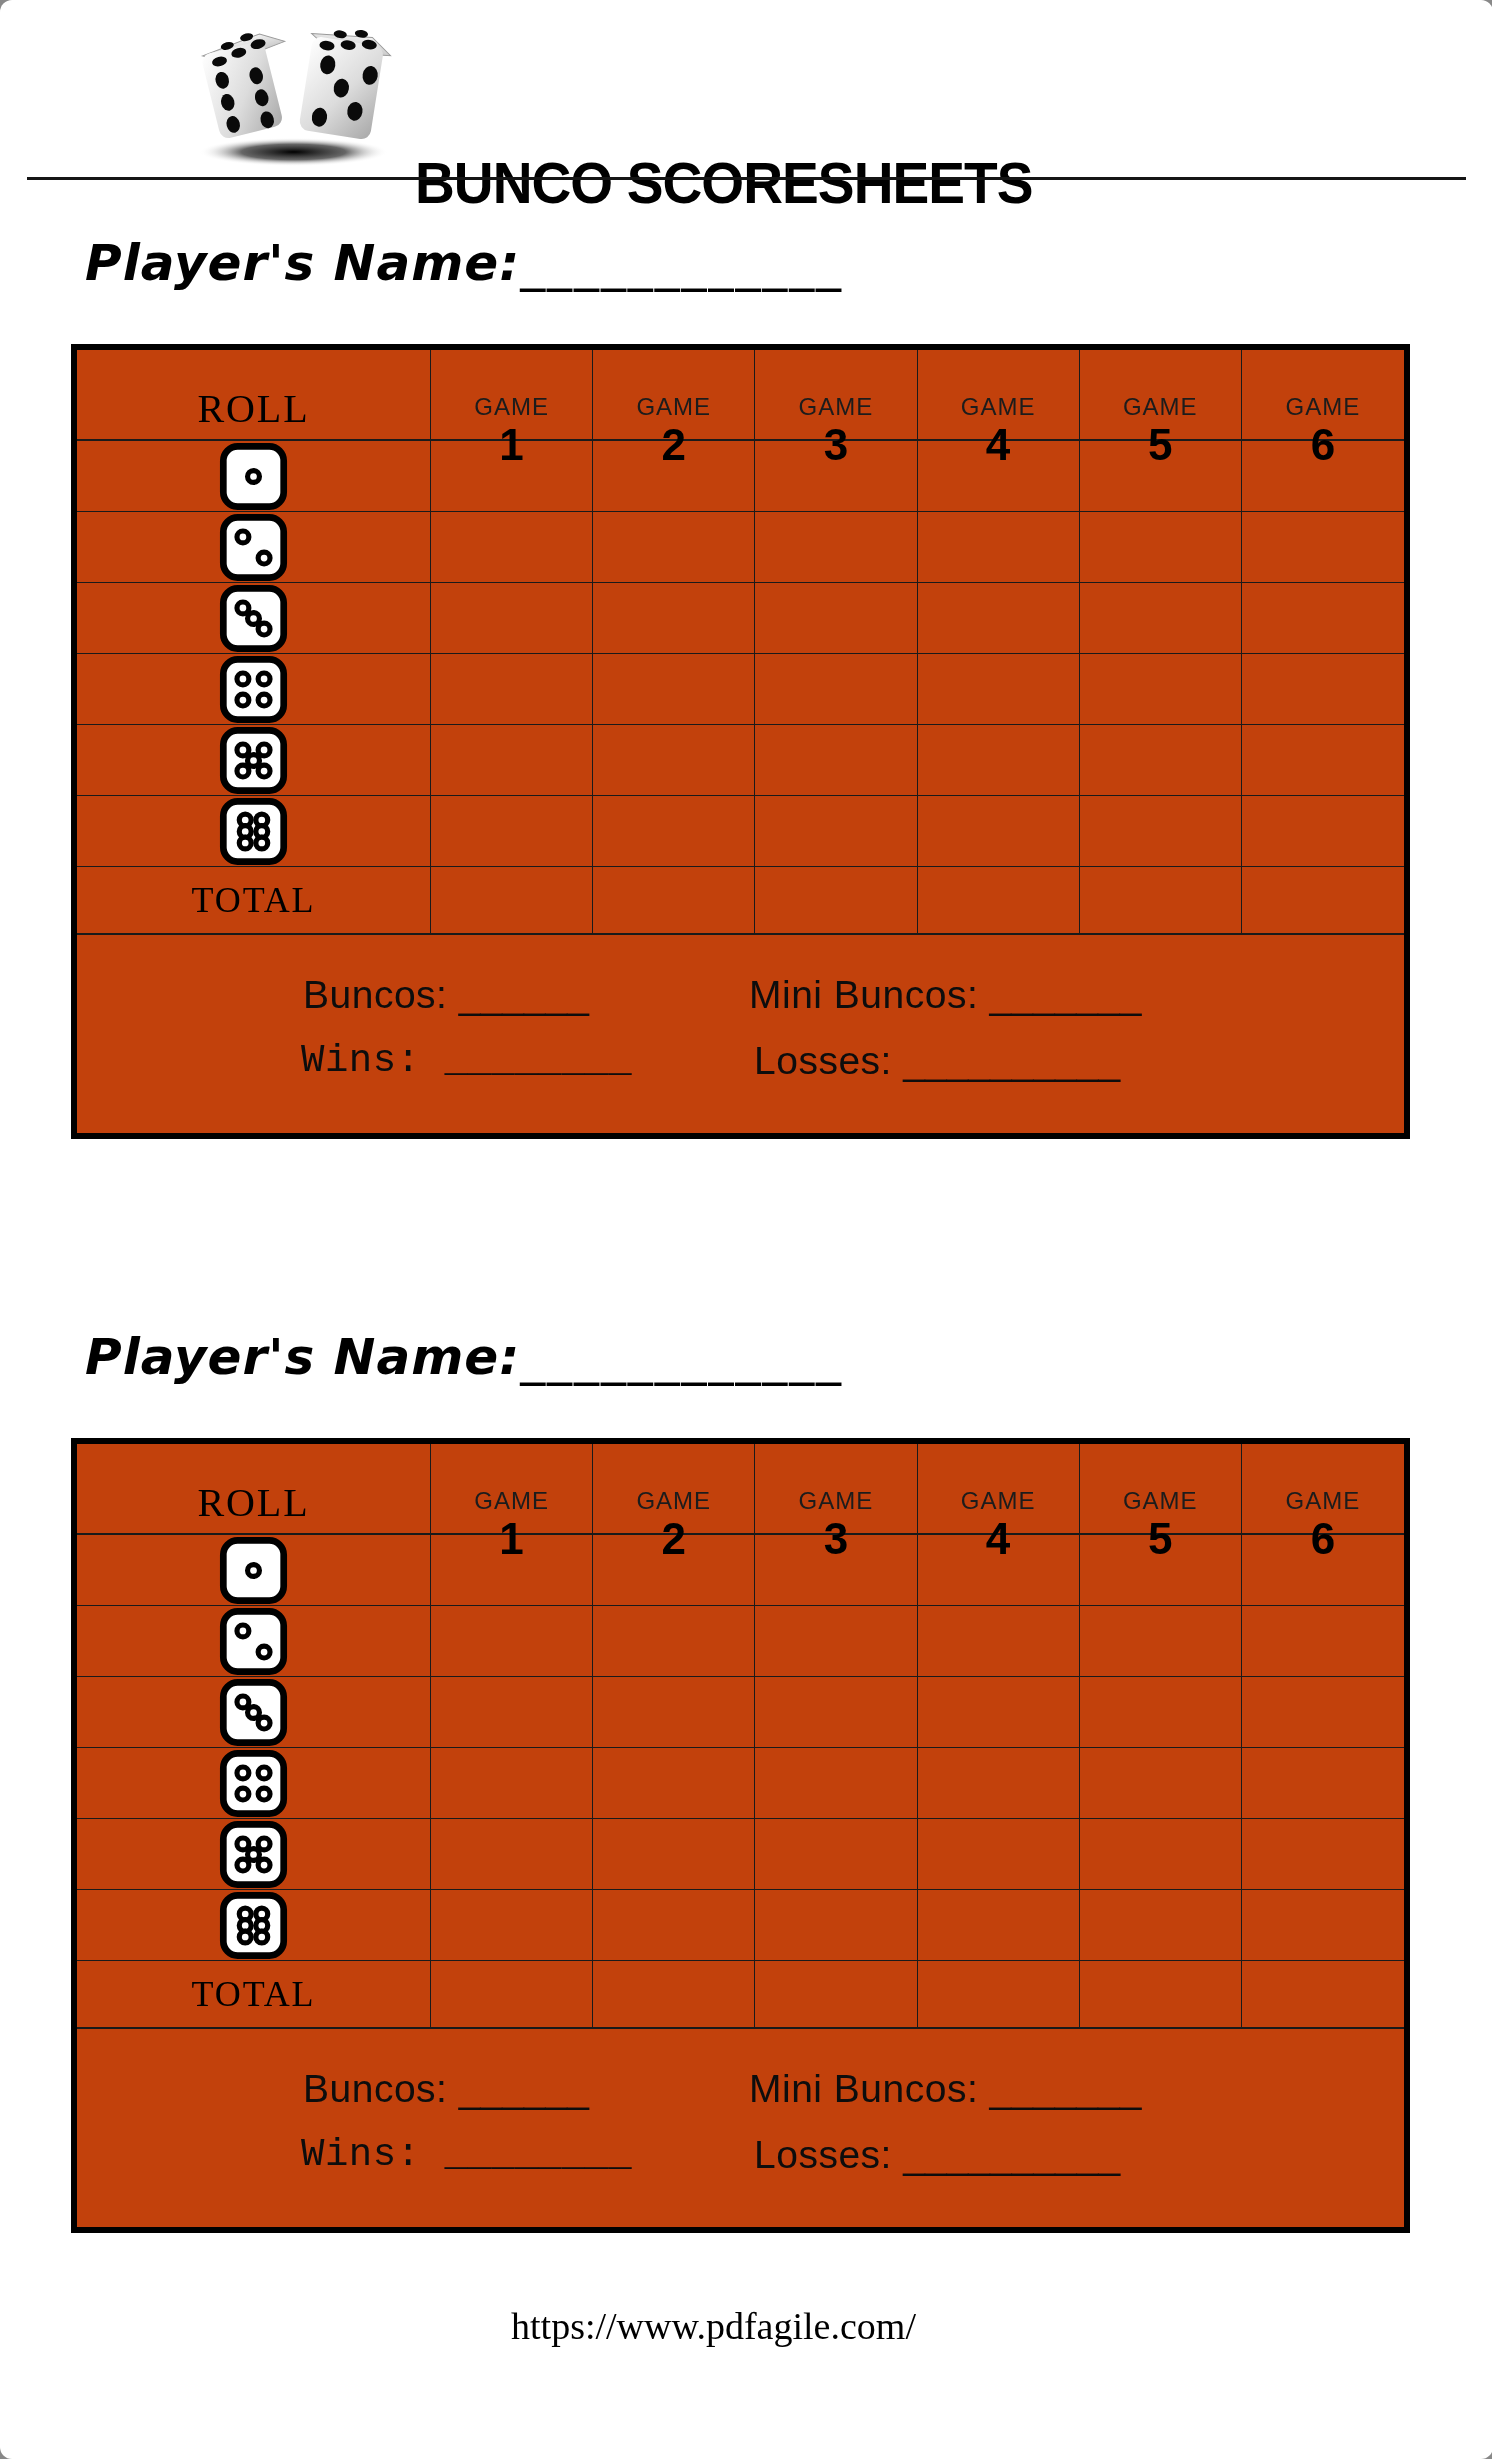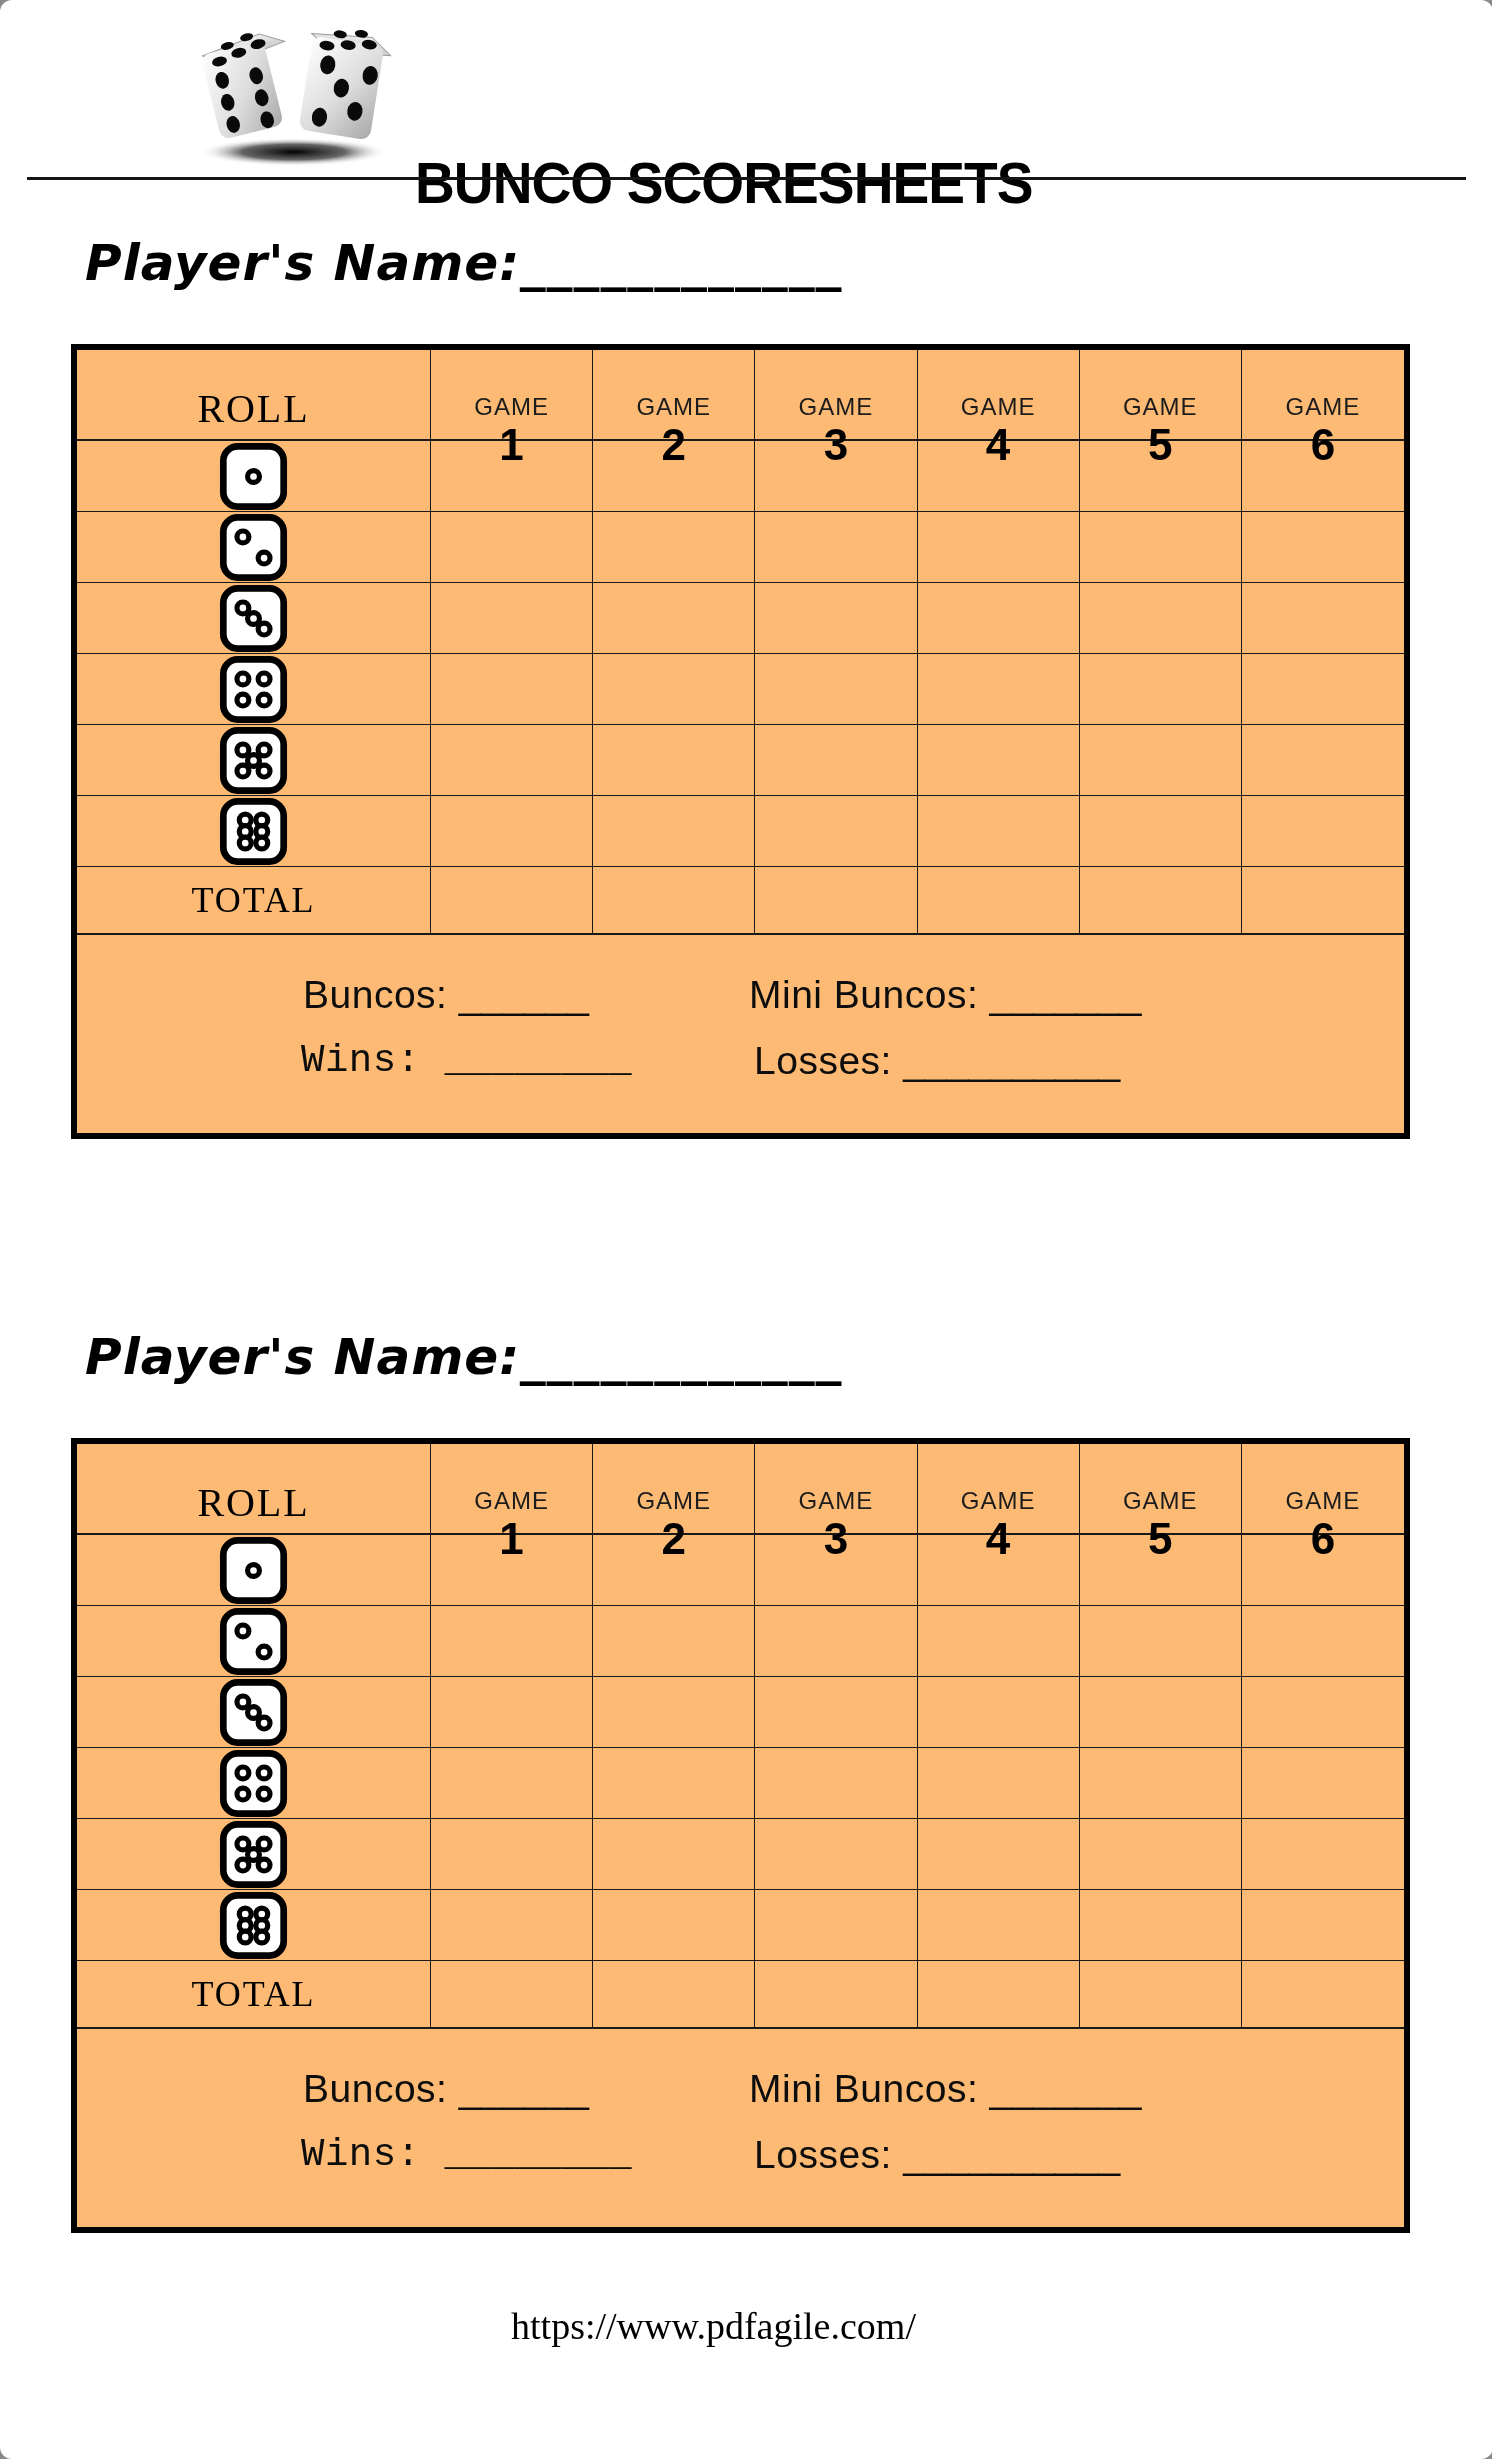--- a/index.html
+++ b/index.html
@@ -17,25 +17,25 @@
   .top-rule{position:absolute;left:27px;top:177px;width:1439px;height:2.9px;background:#151515;}
 
   
   .sheet{position:absolute;left:0;width:1493px;height:1094px;}
   .sheet.s1{top:0;} .sheet.s2{top:1094px;}
   .player-name{
     position:absolute;left:85px;top:234px;white-space:nowrap;
     font-family:"DejaVu Sans",sans-serif;font-style:italic;font-weight:600;font-size:50px;
     letter-spacing:1px;
   }
-  .player-name .dashes{font-weight:700;letter-spacing:1.9px;}
+  .player-name .dashes{font-weight:400;letter-spacing:1.9px;}
 
   .score-table{
     position:absolute;left:71px;top:344px;width:1339px;height:795px;
-    border:6.7px solid #000;box-sizing:border-box;background:#fdba74;
+    border:6.7px solid #000;box-sizing:border-box;background:#c2410c;
   }
   .row{display:grid;grid-template-columns:354px repeat(6,1fr);box-sizing:border-box;}
   .row .cell{border-right:1.9px solid #1a1a1a;box-sizing:border-box;
     display:flex;align-items:center;justify-content:center;}
   .row .cell:last-child{border-right:none;}
   .head-row{height:91px;border-bottom:2.9px solid #1a1a1a;}
   .dice-row{height:71px;border-bottom:1.9px solid #1a1a1a;}
   .total-row{height:68px;border-bottom:2.9px solid #1a1a1a;}
 
   .roll-head{font-family:"Liberation Serif",serif;font-size:40px;letter-spacing:1.9px;}

